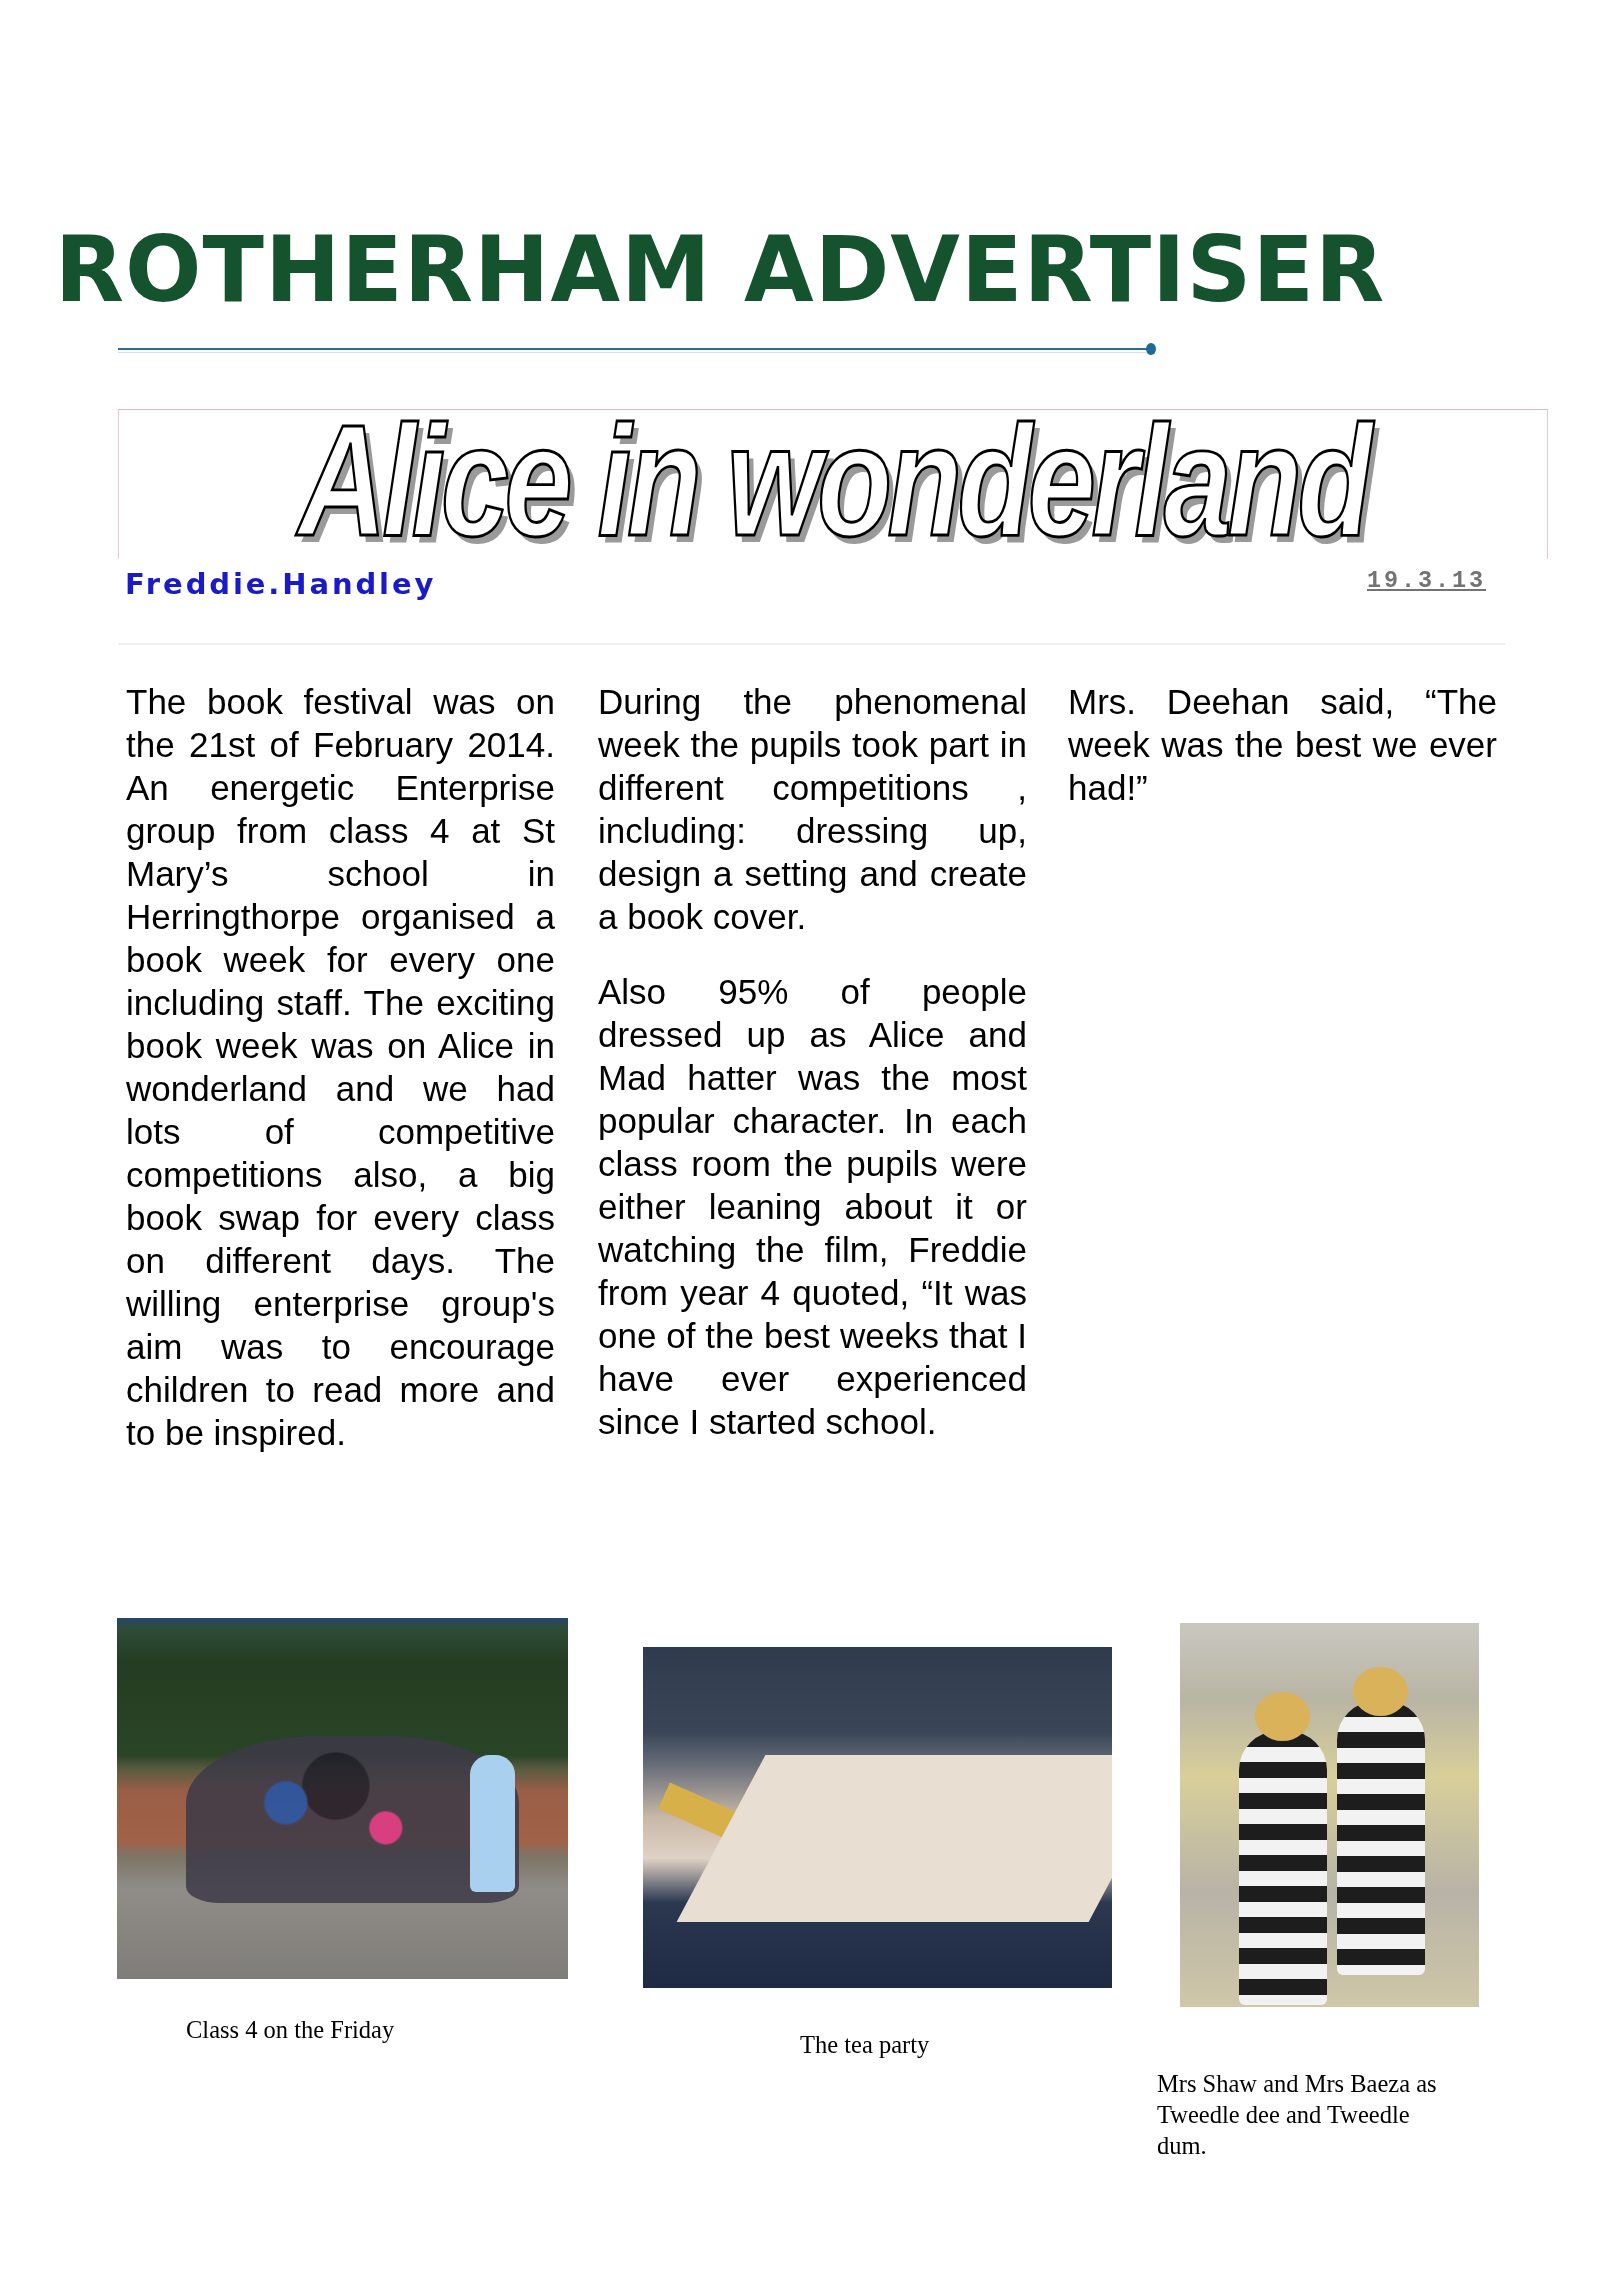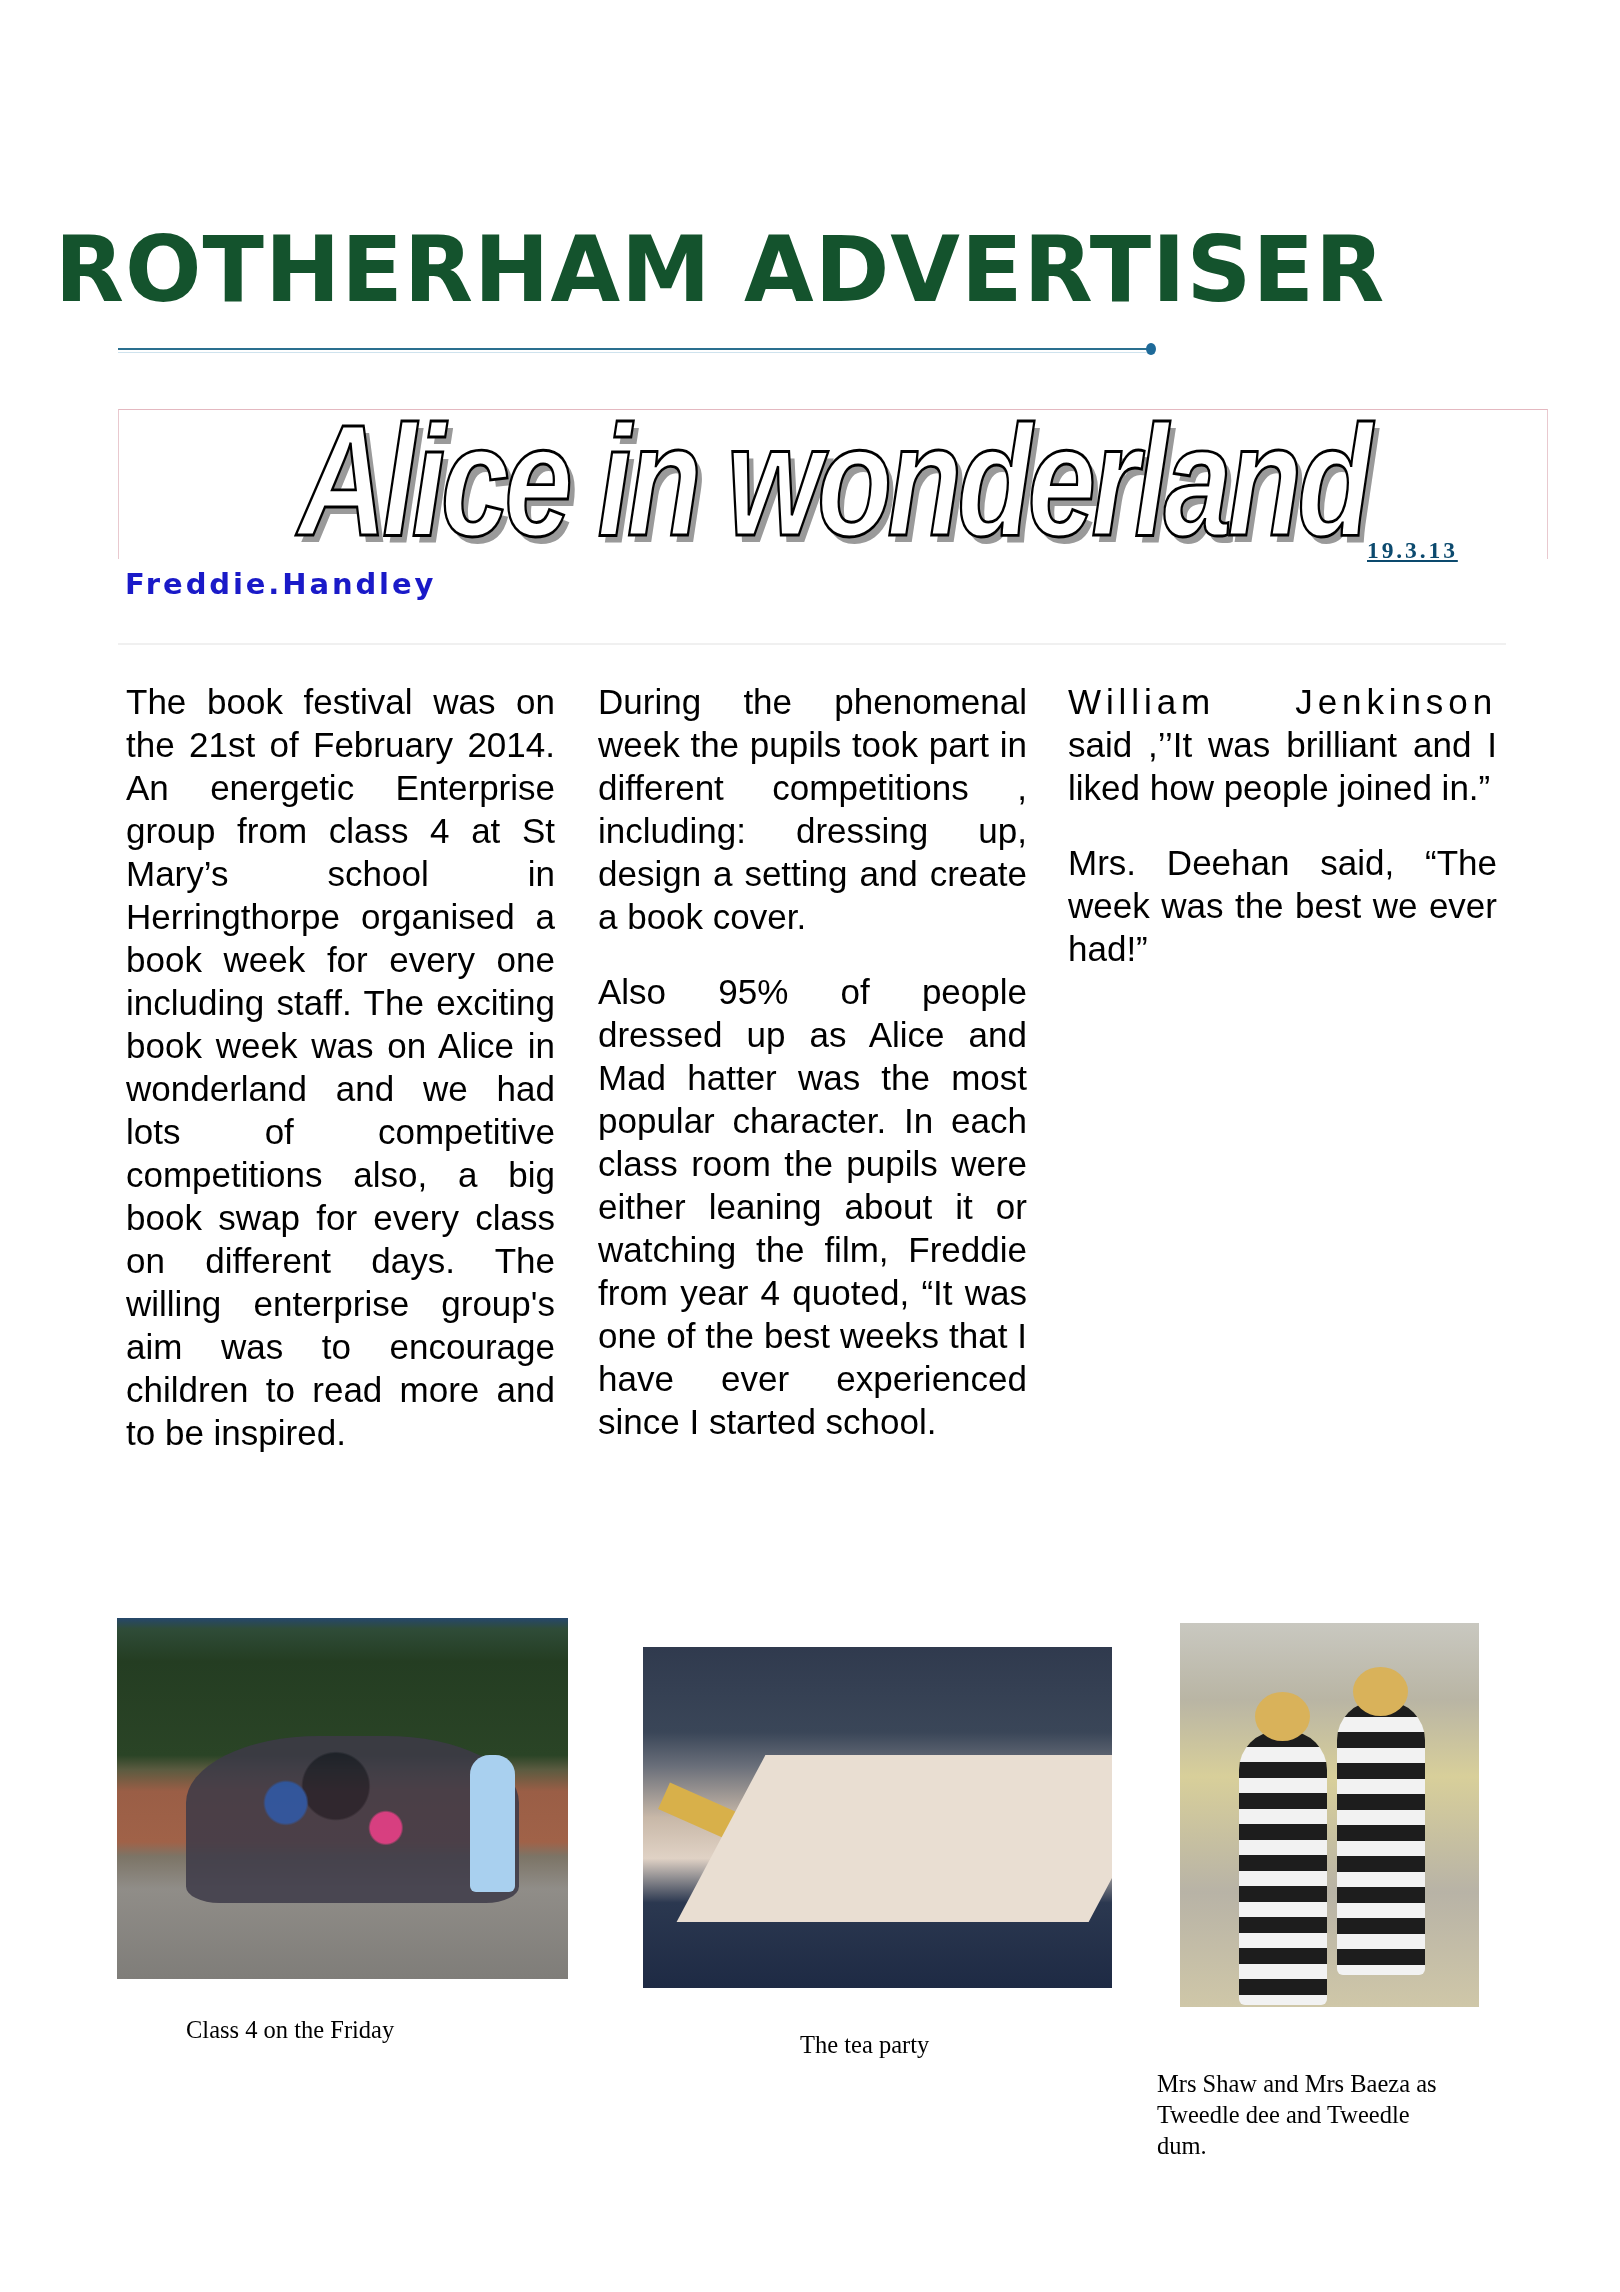--- a/index.html
+++ b/index.html
@@ -13,21 +13,21 @@
   .rule-shadow { position: absolute; left: 118px; top: 352px; width: 1029px; height: 1px; background: #cfe3ee; }
 
   .title-box { position: absolute; left: 118px; top: 409px; width: 1388px; height: 149px; border-top: 1px solid #e4b8c0; border-left: 1px solid #e9c9cf; border-right: 1px solid #e9c9cf; padding-left: 40px; }
   .title-word { position: absolute; left: 0; right: 0; top: -7.8px; text-align: center;
     font-family: "Liberation Sans", sans-serif; font-weight: bold; font-style: italic; font-size: 157px; line-height: 1;
     letter-spacing: -5.9px; color: #ffffff; transform: scaleX(0.78);
     -webkit-text-stroke: 2.9px #000;
     text-shadow: 6.9px 6.9px 0 #9a9a9a; }
 
   .byline { position: absolute; left: 125px; top: 567px; font-family: "DejaVu Sans", sans-serif; font-weight: bold; font-size: 29px; letter-spacing: 2.9px; color: #1a1ac8; }
-  .dateline { position: absolute; left: 1367px; top: 537px; font-family: Liberation Serif, serif; font-weight: bold; font-size: 23.5px; letter-spacing: 2.9px; color: #0c4a6e; text-decoration: underline; }
+  .dateline { position: absolute; left: 1367px; top: 567px; font-family: Liberation Mono, monospace; font-weight: bold; font-size: 23.5px; letter-spacing: 2.9px; color: #737373; text-decoration: underline; }
 
   .sep { position: absolute; left: 118px; top: 643px; width: 1388px; height: 2px; background: #f0f0f0; }
 
   .col { position: absolute; top: 680px; width: 429px; font-size: 35px; line-height: 43px; text-align: justify; }
   .col p { margin: 0 0 32px 0; }
   .col1 { left: 126px; }
   .col2 { left: 598px; }
   .col3 { left: 1068px; }
   .spaced { letter-spacing: 4.9px; }
 
@@ -75,21 +75,20 @@
 <div class="col col1">
   <p>The book festival was on the 21st of February 2014. An energetic Enterprise group from class 4 at St Mary’s school in Herringthorpe organised a book week for every one including staff. The exciting book week was on Alice in wonderland and we had lots of competitive competitions also, a big book swap for every class on different days. The willing enterprise group's aim was to encourage children to read more and to be inspired.</p>
 </div>
 
 <div class="col col2">
   <p>During the phenomenal week the pupils took part in different competitions , including: dressing up, design a setting and create a book cover.</p>
   <p>Also 95% of people dressed up as Alice and Mad hatter was the most popular character. In each class room the pupils were either leaning about it or watching the film, Freddie from year 4 quoted, “It was one of the best weeks that I have ever experienced since I started school.</p>
 </div>
 
 <div class="col col3">
-  <p><span class="spaced">William Jenkinson</span><span> said ,’’It was brilliant and I liked how people joined in.”</span></p>
   <p>Mrs. Deehan said, “The week was the best we ever had!”</p>
 </div>
 
 <div class="photo p1">
   <div class="figs"></div>
   <div class="alice"></div>
 </div>
 <div class="caption c1">Class 4 on the Friday</div>
 
 <div class="photo p2">

